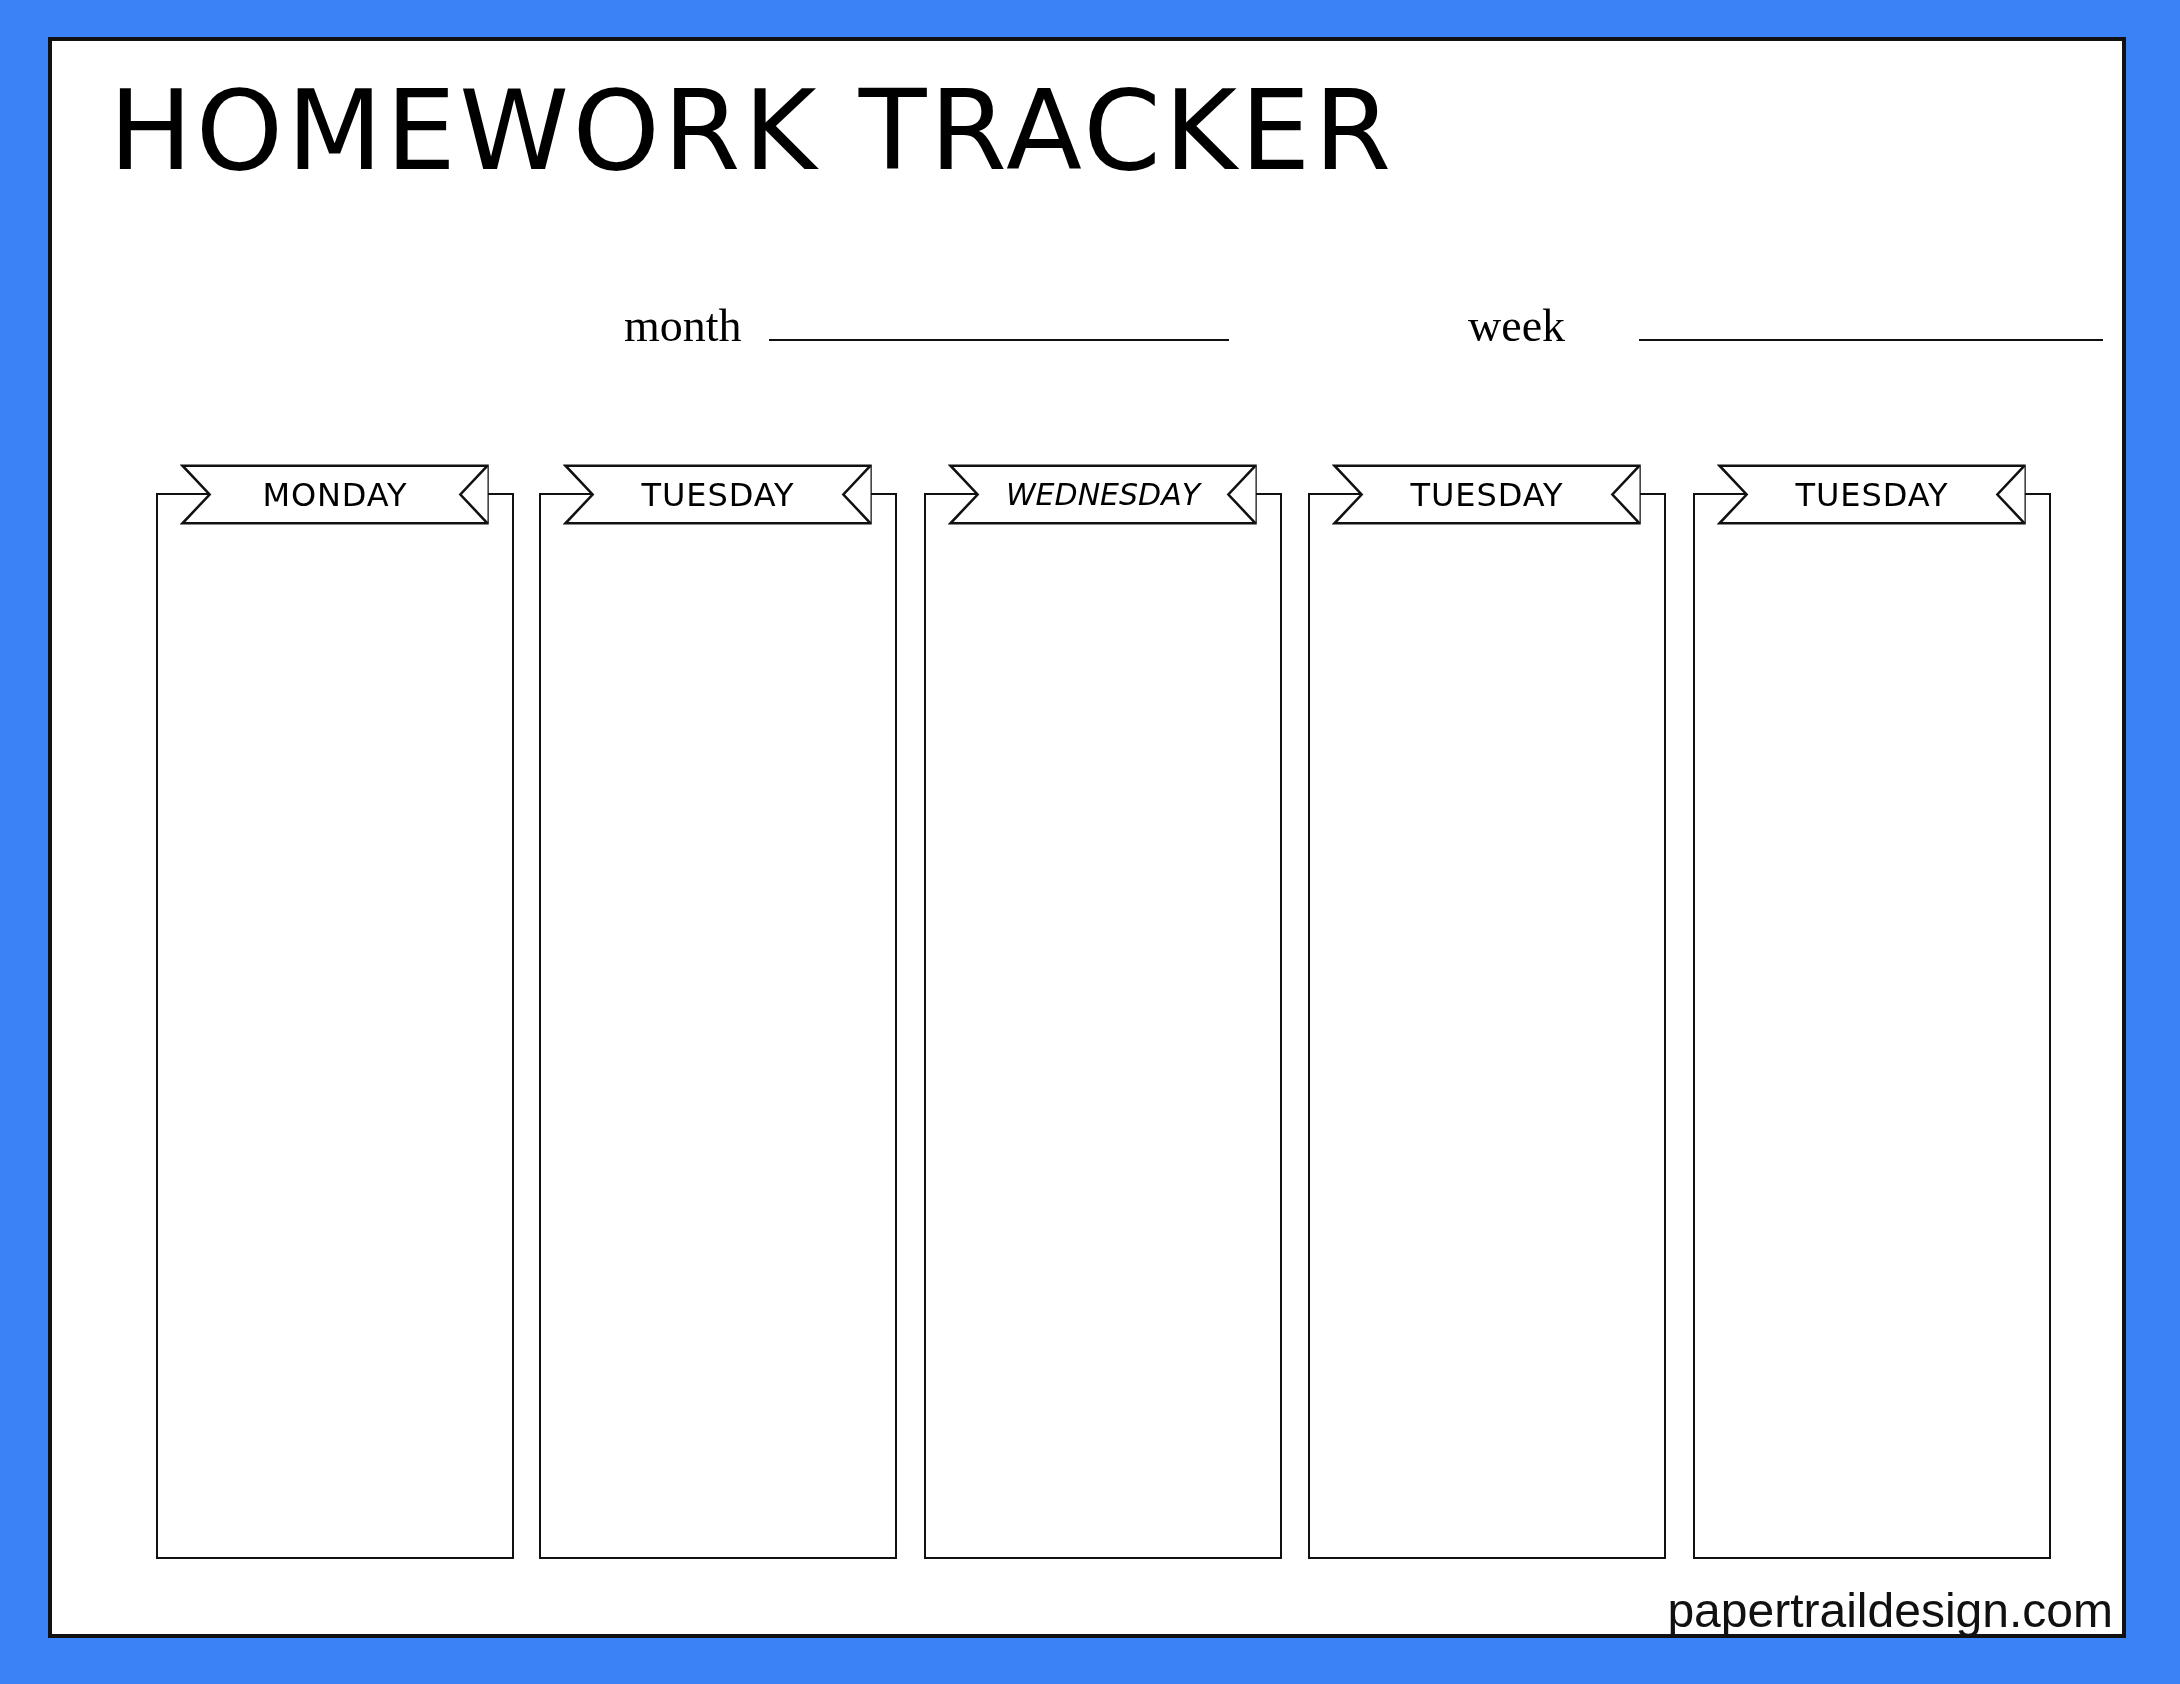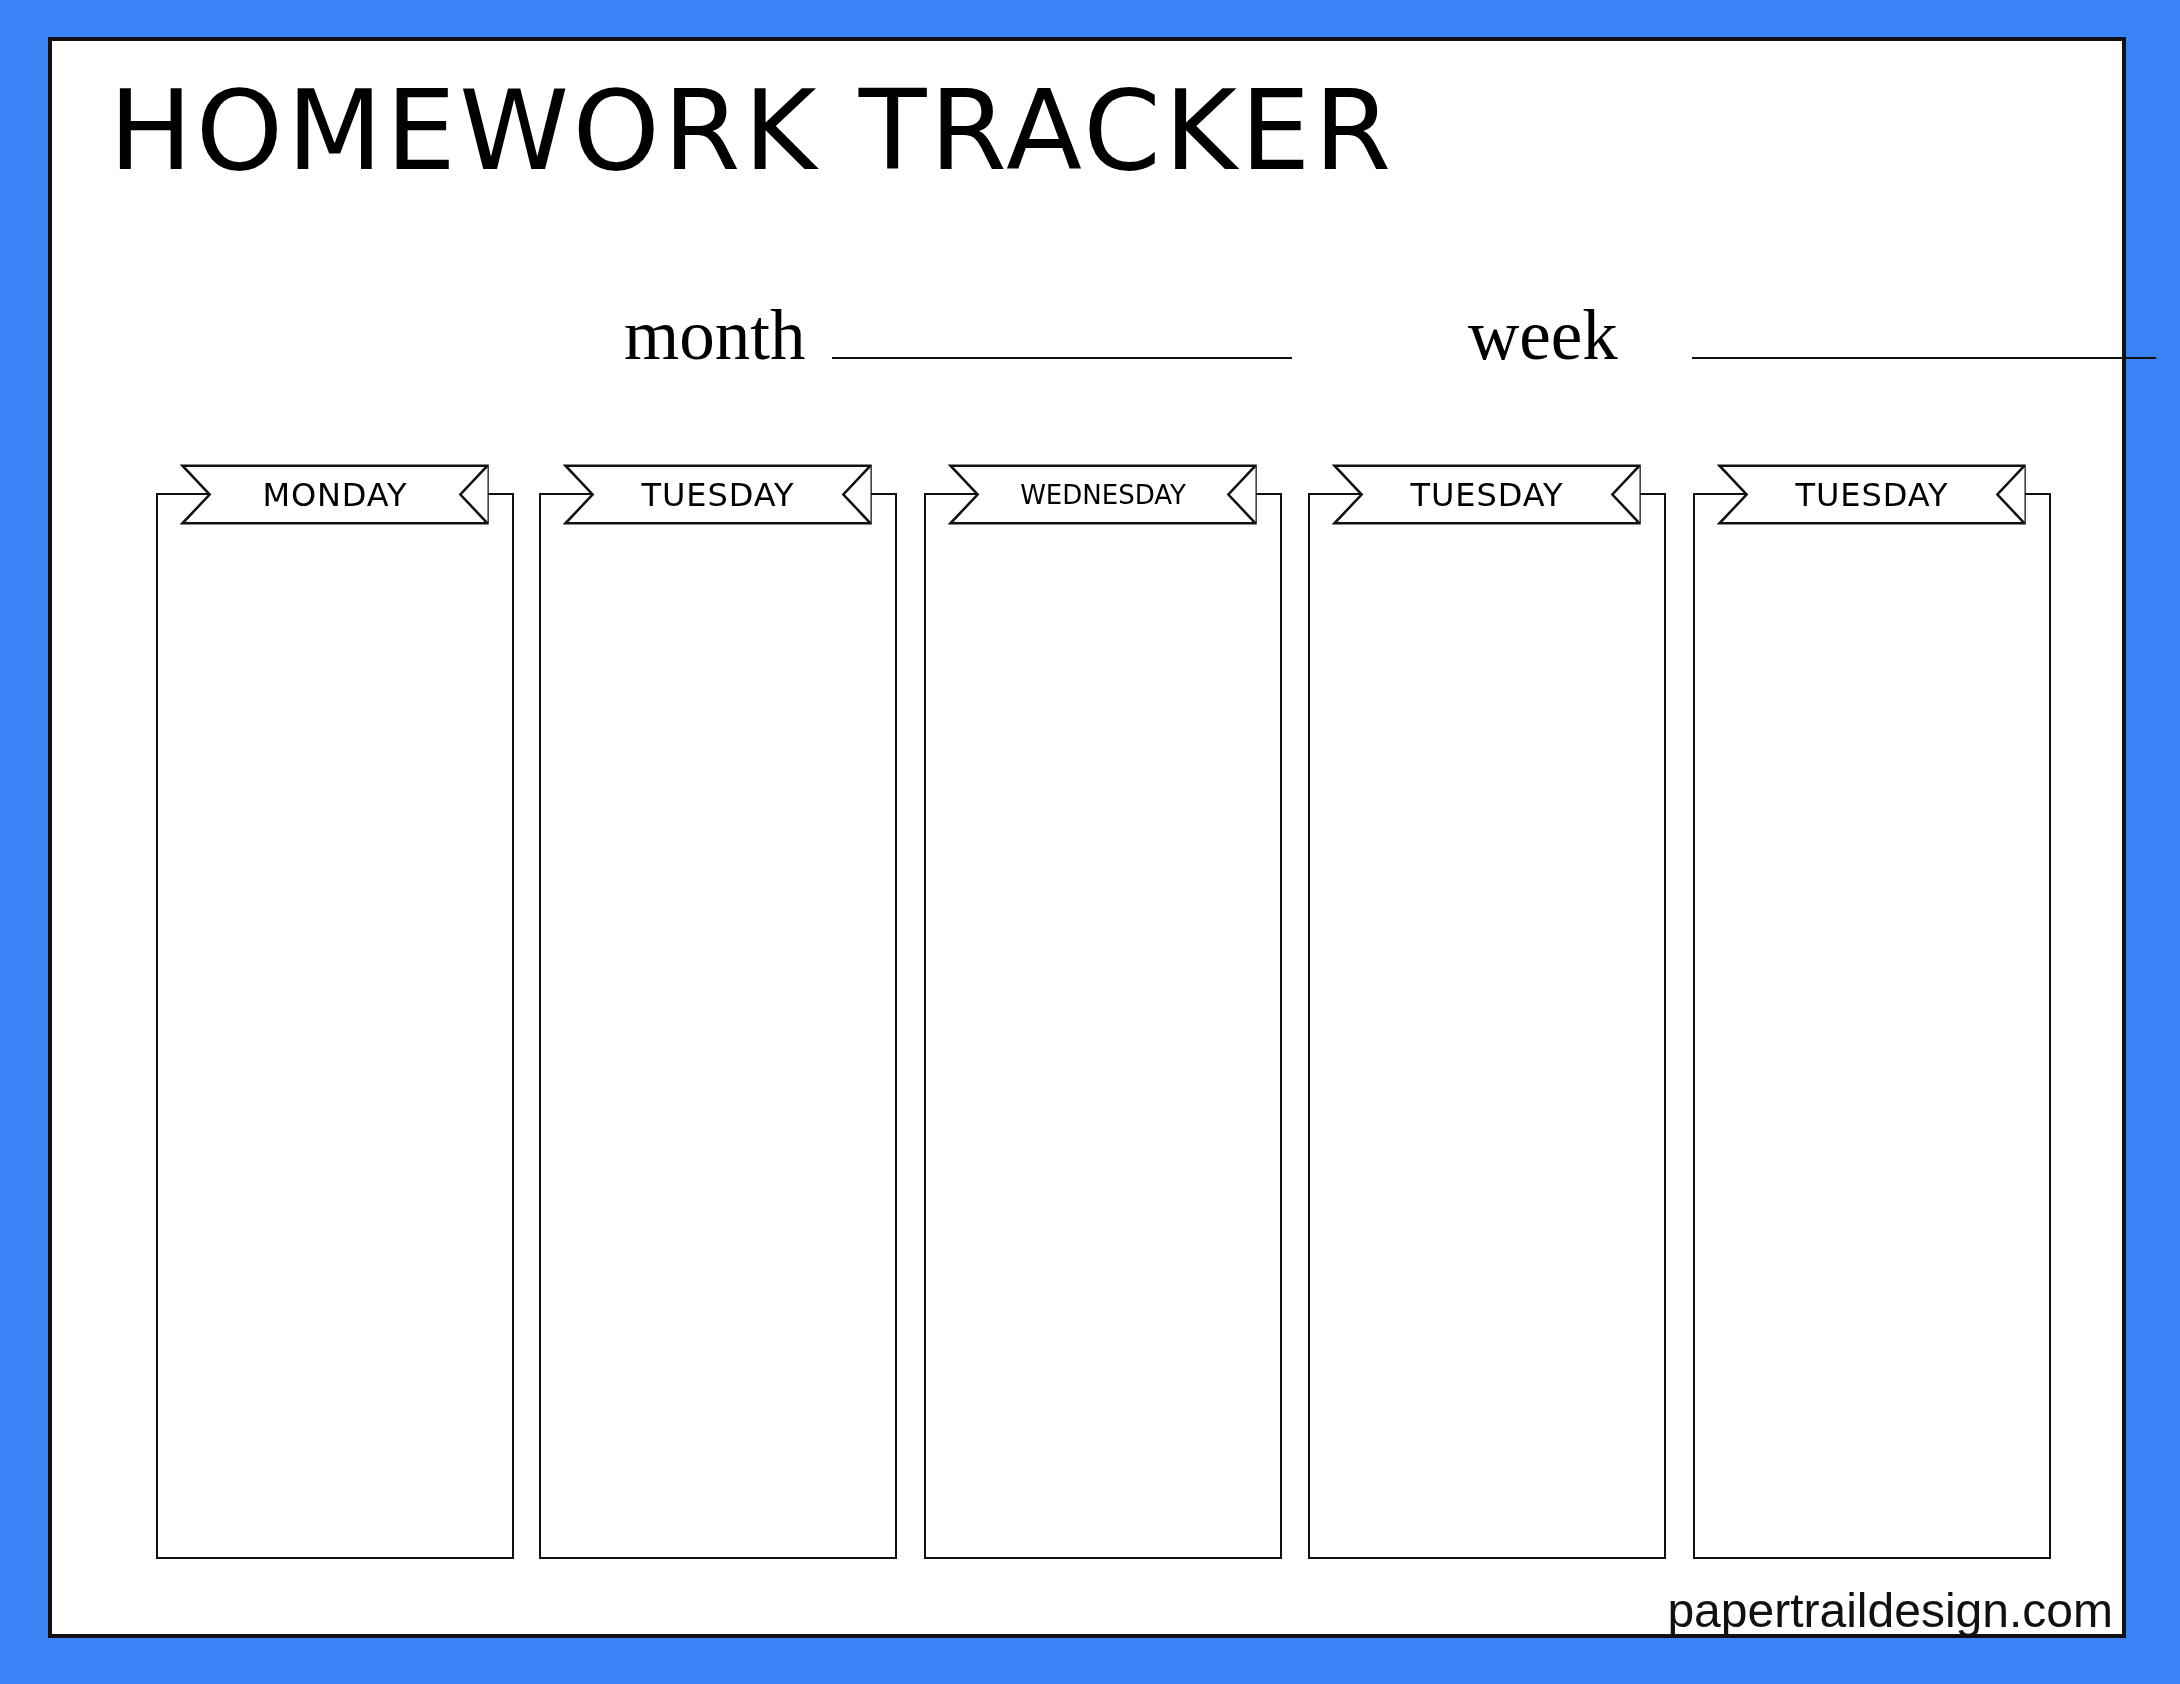--- a/index.html
+++ b/index.html
@@ -57,21 +57,21 @@
     height: 77px;
   }
   .field {
     position: absolute;
     display: flex;
     align-items: baseline;
     white-space: nowrap;
   }
   .field-label {
     font-family: "Liberation Serif", serif;
-    font-size: 71px;
+    font-size: 46px;
     line-height: 1;
   }
   .field-rule {
     display: inline-block;
     margin-left: 27px;
     border-bottom: 2.6px solid #111111;
     height: 39px;
   }
   .field-month { left: 515px; top: 0; }
   .field-month .field-rule { width: 460px; }
@@ -125,21 +125,21 @@
     height: 61px;
     display: flex;
     align-items: center;
     justify-content: center;
     font-family: "DejaVu Sans", sans-serif;
     font-size: 32px;
     letter-spacing: 0.9px;
     white-space: nowrap;
     pointer-events: none;
   }
-  .banner-label.tight { font-size: 26px; letter-spacing: 0px; }
+  .banner-label.tight { font-size: 30px; letter-spacing: 0px; font-style: italic; }
 
   
   .footer {
     position: absolute;
     right: 68px;
     top: 1583px;
     font-family: Liberation Sans, sans-serif;
     font-size: 48px;
     color: #111111;
     white-space: nowrap;

